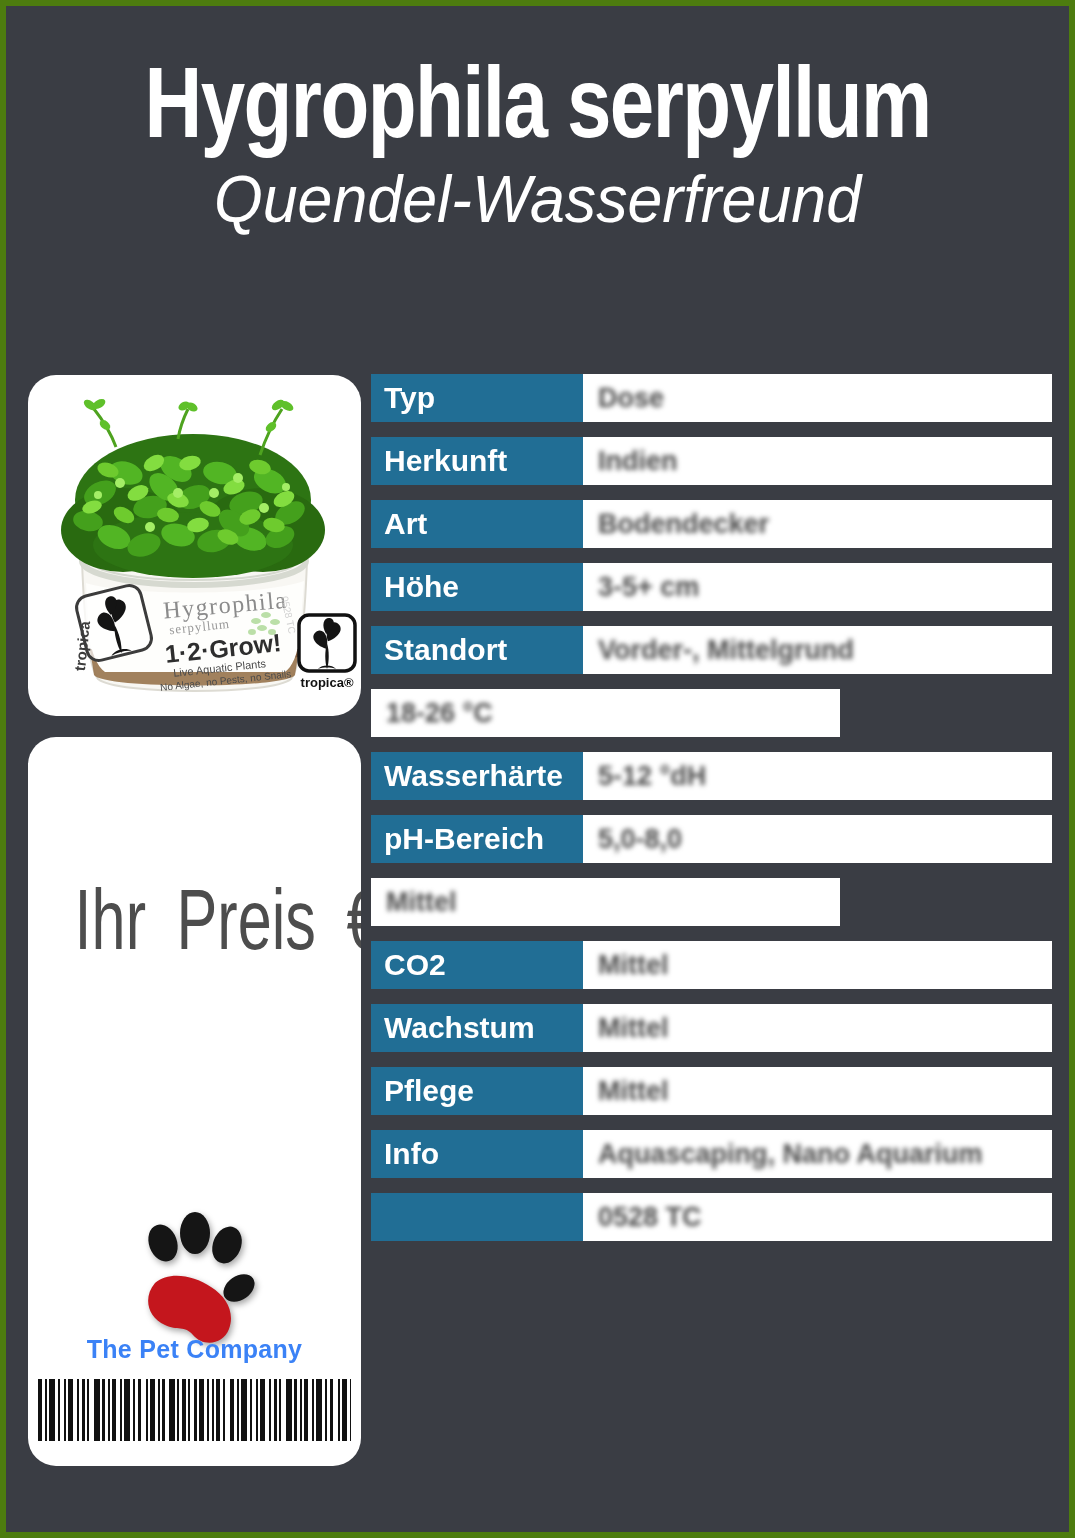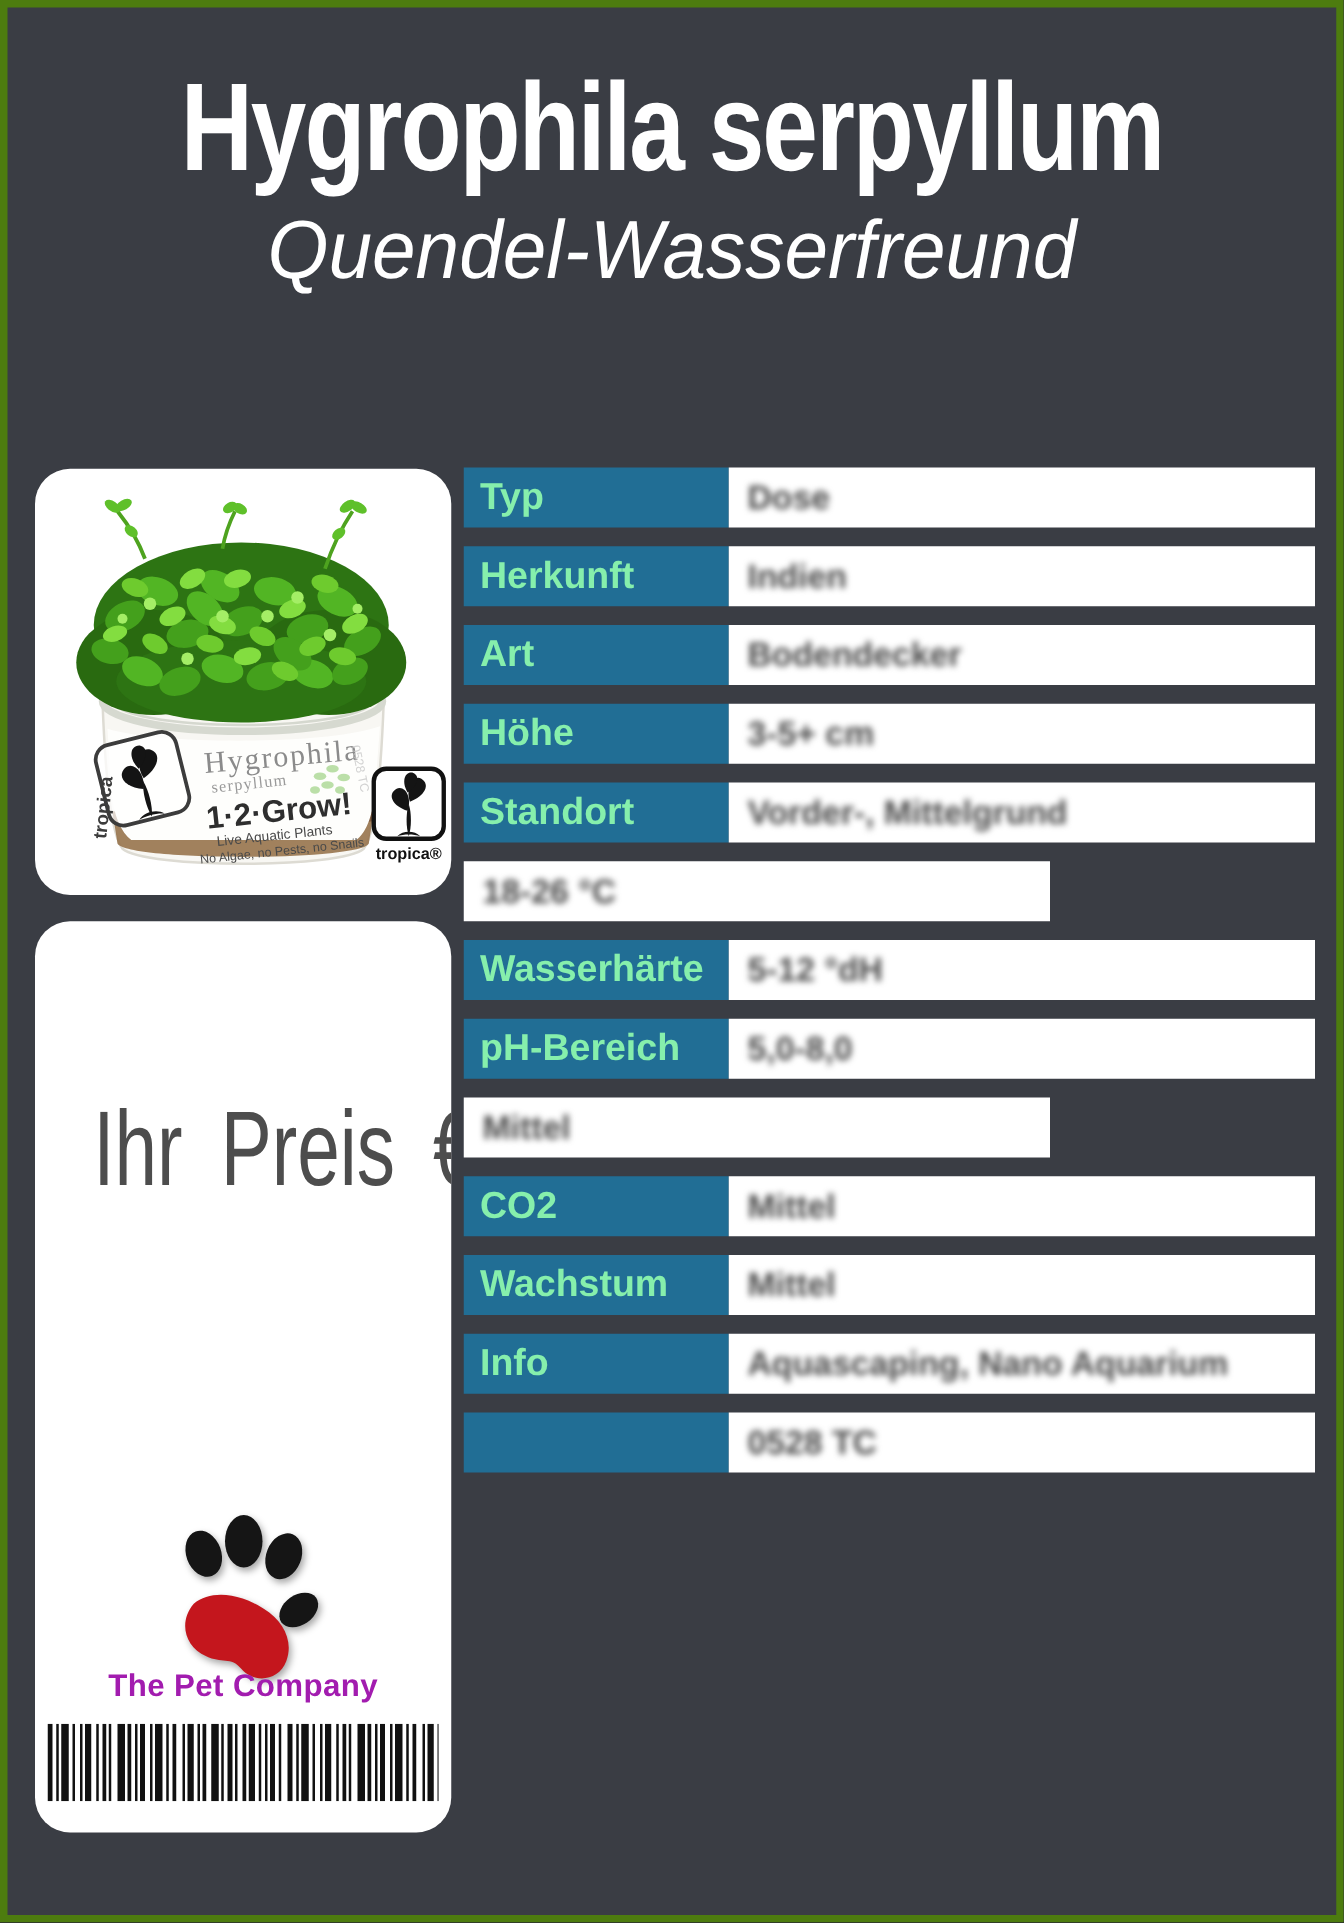--- a/index.html
+++ b/index.html
@@ -31,29 +31,29 @@
   .price-label{
     position:absolute;top:140px;left:0;right:0;text-align:center;
     font-size:85px;font-weight:400;color:#4d4d4d;line-height:1;
     transform:scaleX(.72);transform-origin:center top;
     word-spacing:.22em;white-space:nowrap;
   }
   .paw{position:absolute;top:468px;left:50%;transform:translateX(-50%);}
   .paw svg{filter:drop-shadow(2px 3px 3px rgba(0,0,0,.35));}
   .company-name{
     position:absolute;top:598px;left:0;right:0;text-align:center;
-    font-size:25px;font-weight:bold;color:#a21caf;letter-spacing:.3px;
+    font-size:25px;font-weight:bold;color:#3b82f6;letter-spacing:.3px;
     filter:blur(.4px);
   }
   .barcode{position:absolute;left:10px;top:642px;}
   
   .spec-table{position:absolute;left:365px;top:368px;width:681px;}
   .spec-row{display:flex;height:48px;margin-bottom:15px;}
   .spec-label{
-    box-sizing:border-box;width:212px;background:#216e95;color:#86efac;
+    box-sizing:border-box;width:212px;background:#216e95;color:#ffffff;
     font-size:30px;font-weight:bold;line-height:48px;padding-left:13px;
     white-space:nowrap;overflow:hidden;
   }
   .spec-value{
     box-sizing:border-box;width:469px;background:#ffffff;
     font-size:27px;font-weight:bold;line-height:48px;padding-left:15px;
     white-space:nowrap;overflow:hidden;
   }
   .spec-value span{color:#4a4a4a;filter:blur(2.6px);}
 </style>
@@ -253,20 +253,24 @@
     </div>
     <div class="spec-row">
       <div class="spec-label">CO2</div>
       <div class="spec-value"><span>Mittel</span></div>
     </div>
     <div class="spec-row">
       <div class="spec-label">Wachstum</div>
       <div class="spec-value"><span>Mittel</span></div>
     </div>
     <div class="spec-row">
+      <div class="spec-label">Pflege</div>
+      <div class="spec-value"><span>Mittel</span></div>
+    </div>
+    <div class="spec-row">
       <div class="spec-label">Info</div>
       <div class="spec-value"><span>Aquascaping, Nano Aquarium</span></div>
     </div>
     <div class="spec-row">
       <div class="spec-label"></div>
       <div class="spec-value"><span>0528 TC</span></div>
     </div>
   </div>
 
 </div>

